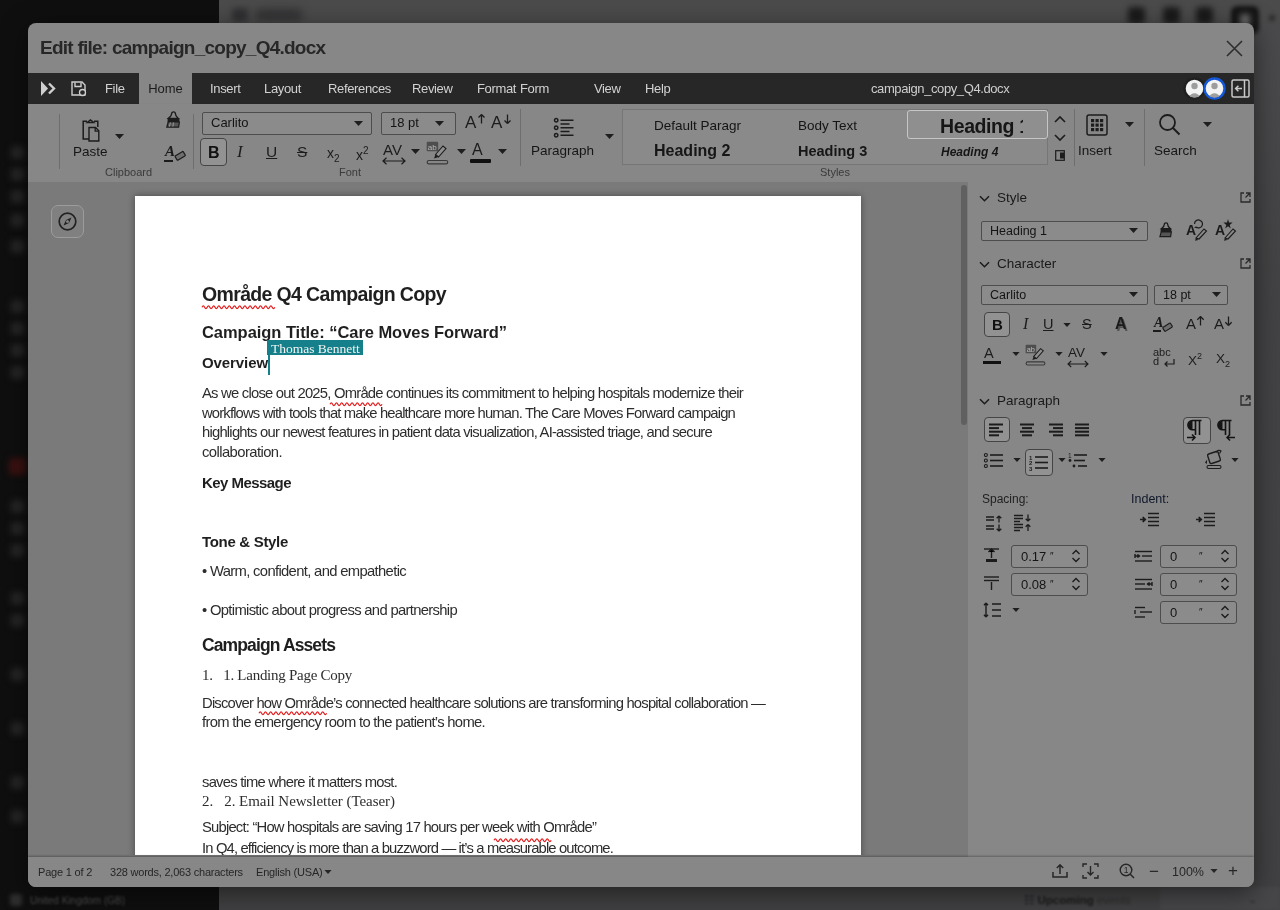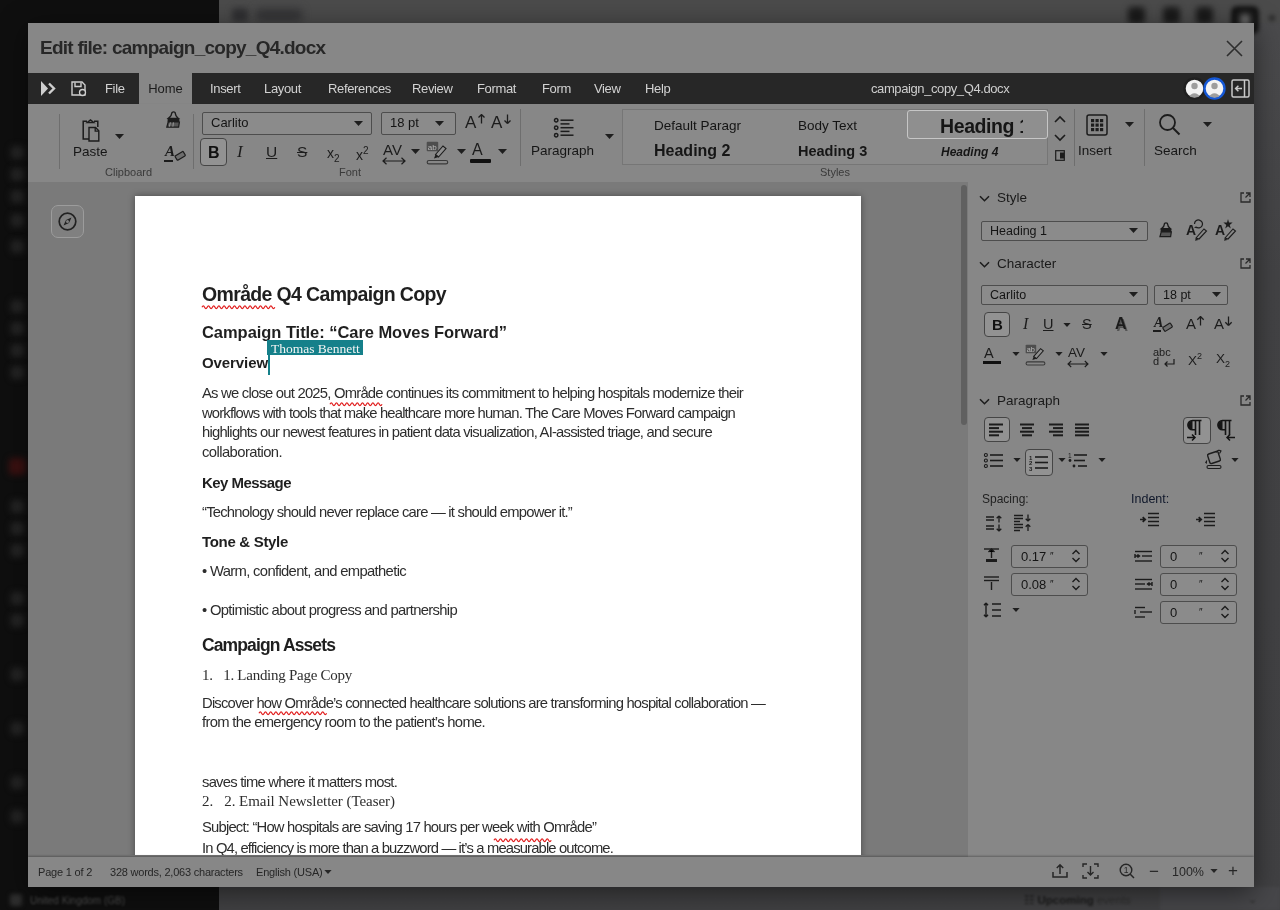--- a/index.html
+++ b/index.html
@@ -43,42 +43,42 @@
 <div class="abs" style="left:11px;top:668px;width:13px;height:13px;background:#262626;border-radius:3px;filter:blur(3px)"></div>
 <div class="abs" style="left:11px;top:722px;width:13px;height:13px;background:#262626;border-radius:3px;filter:blur(3px)"></div>
 <div class="abs" style="left:11px;top:776px;width:13px;height:13px;background:#262626;border-radius:3px;filter:blur(3px)"></div>
 <div class="abs" style="left:11px;top:810px;width:13px;height:13px;background:#262626;border-radius:3px;filter:blur(3px)"></div>
 <div class="abs" style="left:9px;top:458px;width:17px;height:17px;background:#3c1111;border-radius:4px;filter:blur(3px)"></div>
 <div class="abs" style="left:10px;top:894px;width:12px;height:12px;background:#2e2e2e;border-radius:3px;filter:blur(2px)"></div>
 <div class="abs" style="left:30px;top:895px;width:140px;height:11px;color:#4e4e4e;font-size:10px;filter:blur(1.2px)">United Kingdom (GB)</div>
 <div class="abs" style="left:1160px;top:887px;width:120px;height:23px;background:#47474a;filter:blur(1.5px)"></div>
 <div class="abs" style="left:1024px;top:893px;font-size:11.5px;color:#1b1b1b;filter:blur(1px)">☷ <b>Upcoming</b> <span style="color:#2e2e2e">events</span></div>
 <div class="abs" style="left:1248px;top:893px;font-size:11px;color:#2e2e2e;filter:blur(1px)">⌄</div>
-<div class="abs" id="modal" style="left:28px;top:23px;width:1226px;height:864px;background:#878787;border-radius:0;box-shadow:0 6px 26px rgba(0,0,0,.5);overflow:hidden">
+<div class="abs" id="modal" style="left:28px;top:23px;width:1226px;height:864px;background:#878787;border-radius:8px;box-shadow:0 6px 26px rgba(0,0,0,.5);overflow:hidden">
 <div class="abs" style="left:12px;top:14px;font-size:19px;font-weight:700;color:#272727;letter-spacing:-0.75px">Edit file: campaign_copy_Q4.docx</div>
 <svg class="abs" style="left:1198px;top:17px" width="17" height="17" viewBox="0 0 17 17">
       <path d="M1 1 L16 16 M16 1 L1 16" stroke="#2e2e2e" stroke-width="1.6"></path>
     </svg>
 <div class="abs" style="left:0;top:50px;width:1226px;height:31px;background:#272727"></div>
 <svg class="abs" style="left:12px;top:57px" width="18" height="17" viewBox="0 0 18 17">
       <path d="M1 1 L8 8.5 L1 16 Z" fill="#cfcfcf"></path>
       <path d="M9 3.5 L14 8.5 L9 13.5" fill="none" stroke="#cfcfcf" stroke-width="2.4"></path>
     </svg>
 <svg class="abs" style="left:42px;top:57px" width="17" height="17" viewBox="0 0 17 17">
       <path d="M2 2 h10 l3 3 v10 h-13 z" fill="none" stroke="#cfcfcf" stroke-width="1.4"></path>
       <path d="M5 2.5 v4 h6 v-4" fill="none" stroke="#cfcfcf" stroke-width="1.4"></path>
       <circle cx="12.5" cy="12.5" r="3" fill="#272727" stroke="#cfcfcf" stroke-width="1.3"></circle>
     </svg>
 <div class="menu-item" style="left:77px">File</div>
 <div class="menu-item" style="left:182px">Insert</div>
 <div class="menu-item" style="left:236px">Layout</div>
 <div class="menu-item" style="left:300px">References</div>
 <div class="menu-item" style="left:384px">Review</div>
 <div class="menu-item" style="left:449px">Format</div>
-<div class="menu-item" style="left:514px">Form</div>
+<div class="menu-item" style="left:492px">Form</div>
 <div class="menu-item" style="left:566px">View</div>
 <div class="menu-item" style="left:617px">Help</div>
 <div class="abs" style="left:111px;top:50px;width:53px;height:31px;background:#878787;text-align:center;line-height:31px;font-size:13px;color:#1c1c1c">Home</div>
 <div class="menu-item" style="left:843px;color:#cecece;letter-spacing:-0.4px">campaign_copy_Q4.docx</div>
 <svg class="abs" style="left:1155px;top:54px" width="23" height="23" viewBox="0 0 23 23">
       <defs>
         <clipPath id="c1155">
           <circle cx="11.5" cy="11.5" r="9.2"></circle>
         </clipPath>
       </defs>
@@ -267,21 +267,20 @@
       <div class="abs" style="left:243px;top:160.5px;font-size:13.5px;color:#f4f4f4;font-family:'Liberation Serif',serif">Thomas Bennett</div>
       <div class="abs" style="left:240px;top:175px;width:2px;height:20px;background:#15808a"></div>
       <div class="dl" id="d-b1" style="left:174px;top:206px;font-size:14.8px;color:#2d2d2d;letter-spacing:-0.770px;">As we close out 2025, Område continues its commitment to helping hospitals modernize their</div>
       <svg class="abs" style="left:302px;top:221px" width="48" height="5" viewBox="0 0 48 5">
         <path d="M0 3.2 q1.30 -2.6 2.60 0 t2.60 0 t2.60 0 t2.60 0 t2.60 0 t2.60 0 t2.60 0 t2.60 0 t2.60 0 t2.60 0 t2.60 0 t2.60 0 t2.60 0 t2.60 0 t2.60 0 t2.60 0 t2.60 0 t2.60 0 t2.60 0 t2.60 0" fill="none" stroke="#e11f1f" stroke-width="1.25"></path>
       </svg>
       <div class="dl" id="d-b2" style="left:174px;top:225.5px;font-size:14.8px;color:#2d2d2d;letter-spacing:-0.838px;">workflows with tools that make healthcare more human. The Care Moves Forward campaign</div>
       <div class="dl" id="d-b3" style="left:174px;top:245px;font-size:14.8px;color:#2d2d2d;letter-spacing:-0.778px;">highlights our newest features in patient data visualization, AI-assisted triage, and secure</div>
       <div class="dl" id="d-b4" style="left:174px;top:264.5px;font-size:14.8px;color:#2d2d2d;letter-spacing:-0.573px;">collaboration.</div>
       <div class="dl" id="d-km" style="left:174px;top:295px;font-size:15px;color:#1f1f1f;font-weight:700;letter-spacing:-0.551px;">Key Message</div>
-      <div class="dl" id="d-q" style="left:174px;top:325px;font-size:14.8px;color:#2d2d2d;letter-spacing:-0.771px;">“Technology should never replace care — it should empower it.”</div>
       <div class="dl" id="d-ts" style="left:174px;top:354px;font-size:15px;color:#1f1f1f;font-weight:700;letter-spacing:-0.312px;">Tone &amp; Style</div>
       <div class="dl" id="d-u1" style="left:174px;top:384px;font-size:14.8px;color:#2d2d2d;letter-spacing:-0.663px;">• Warm, confident, and empathetic</div>
       <div class="dl" id="d-u2" style="left:174px;top:403.5px;font-size:14.8px;color:#ffffff;letter-spacing:-0.727px;">• Focused on real benefits, not technical jargon</div>
       <div class="dl" id="d-u3" style="left:174px;top:423px;font-size:14.8px;color:#2d2d2d;letter-spacing:-0.674px;">• Optimistic about progress and partnership</div>
       <div class="dl" id="d-ca" style="left:174px;top:457px;font-size:17.5px;color:#1f1f1f;font-weight:700;letter-spacing:-0.881px;">Campaign Assets</div>
       <div class="dl" id="d-n1" style="left:174px;top:488px;font-size:15px;color:#2d2d2d;font-family:'Liberation Serif',serif;letter-spacing:-0.267px;">1.&nbsp;&nbsp;&nbsp;1. Landing Page Copy</div>
       <div class="dl" id="d-d1" style="left:174px;top:515.5px;font-size:14.8px;color:#2d2d2d;letter-spacing:-0.806px;">Discover how Område’s connected healthcare solutions are transforming hospital collaboration —</div>
       <svg class="abs" style="left:231px;top:530px" width="66" height="5" viewBox="0 0 66 5">
         <path d="M0 3.2 q1.30 -2.6 2.60 0 t2.60 0 t2.60 0 t2.60 0 t2.60 0 t2.60 0 t2.60 0 t2.60 0 t2.60 0 t2.60 0 t2.60 0 t2.60 0 t2.60 0 t2.60 0 t2.60 0 t2.60 0 t2.60 0 t2.60 0 t2.60 0 t2.60 0 t2.60 0 t2.60 0 t2.60 0 t2.60 0 t2.60 0 t2.60 0" fill="none" stroke="#e11f1f" stroke-width="1.25"></path>
       </svg>

